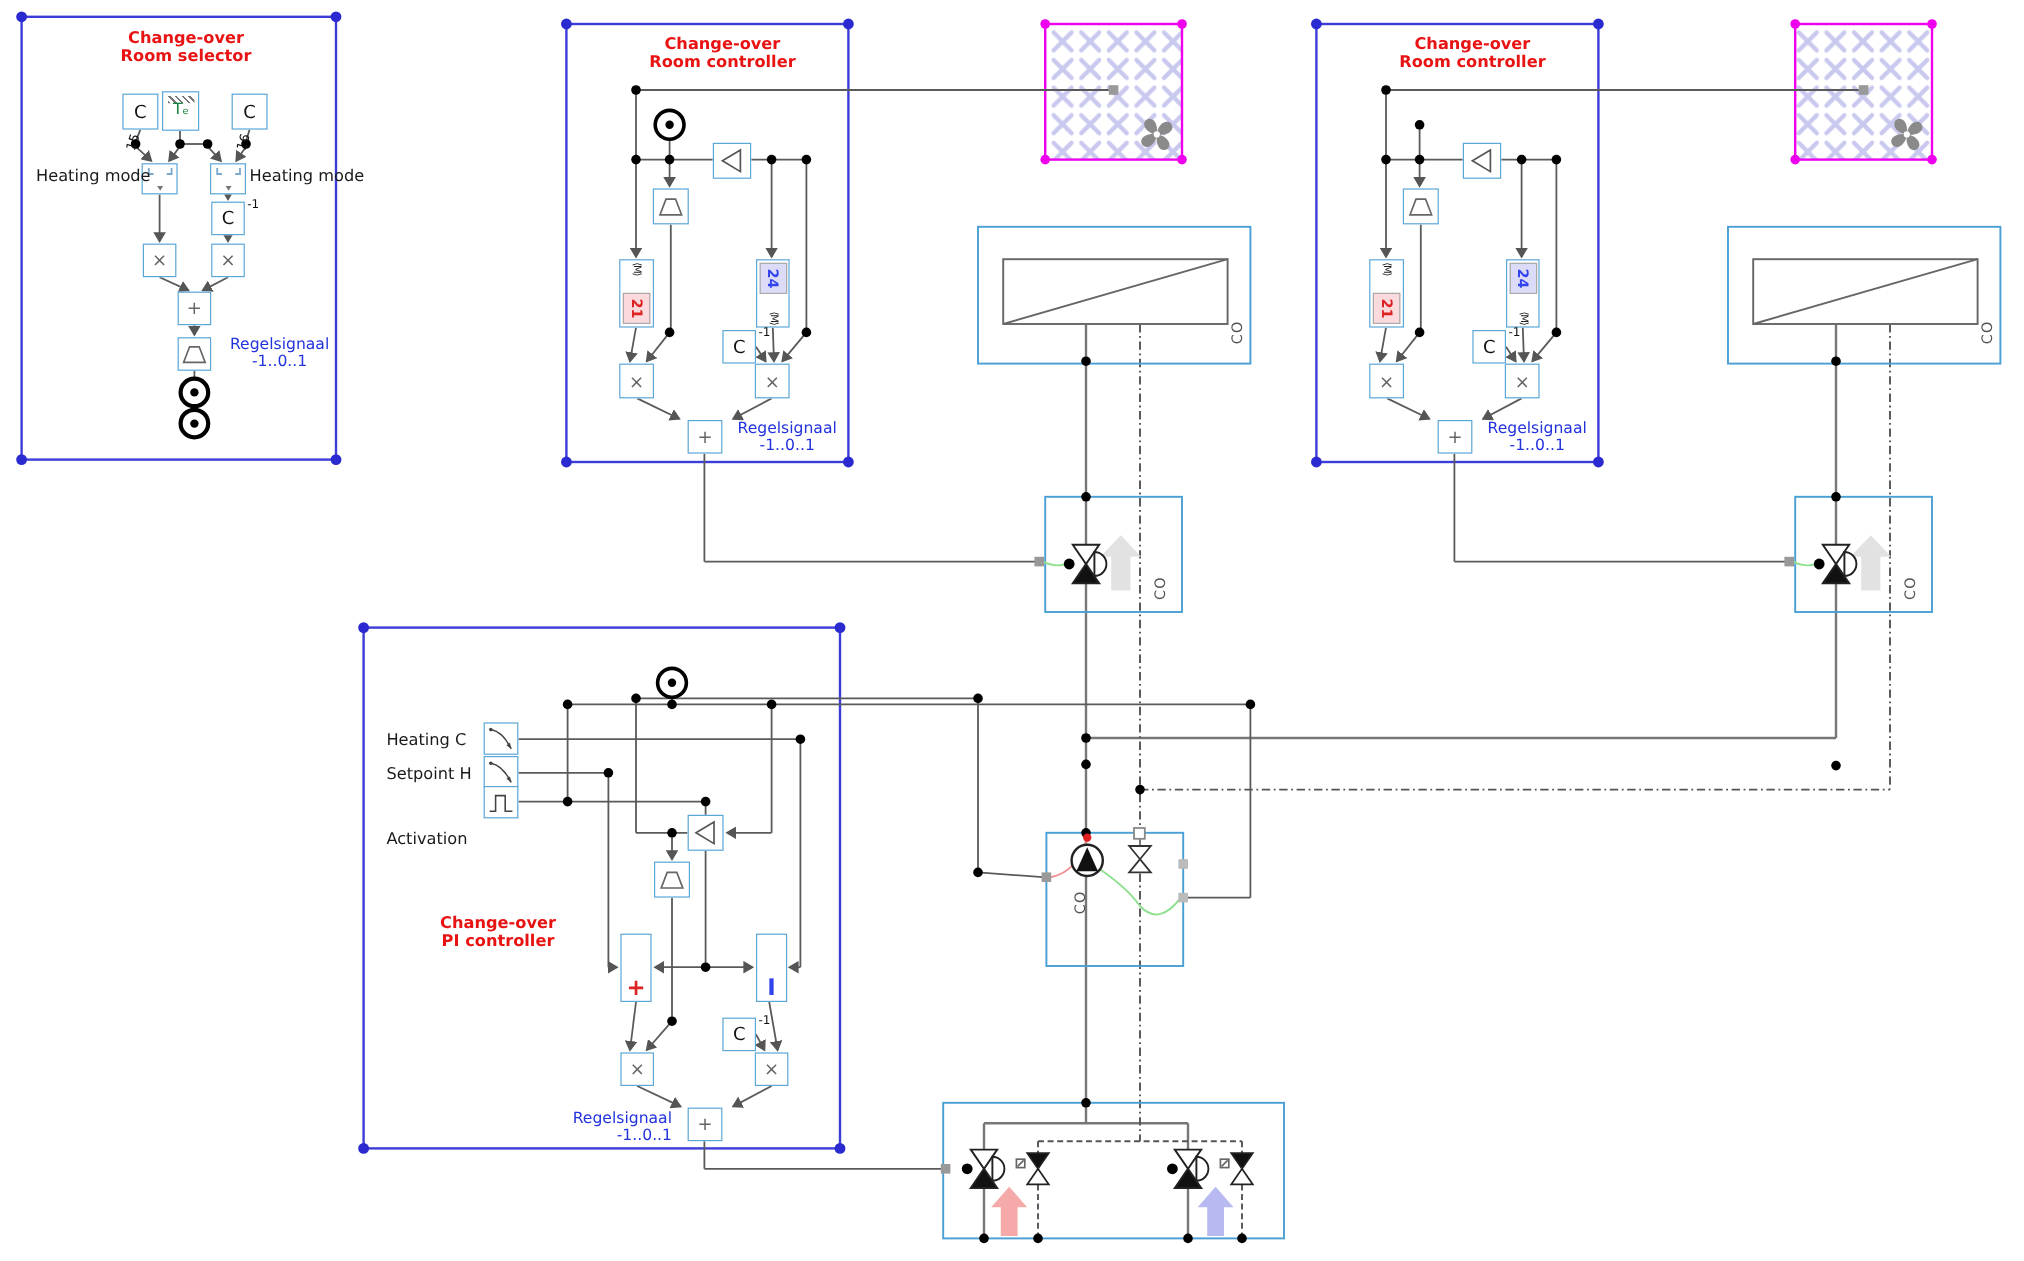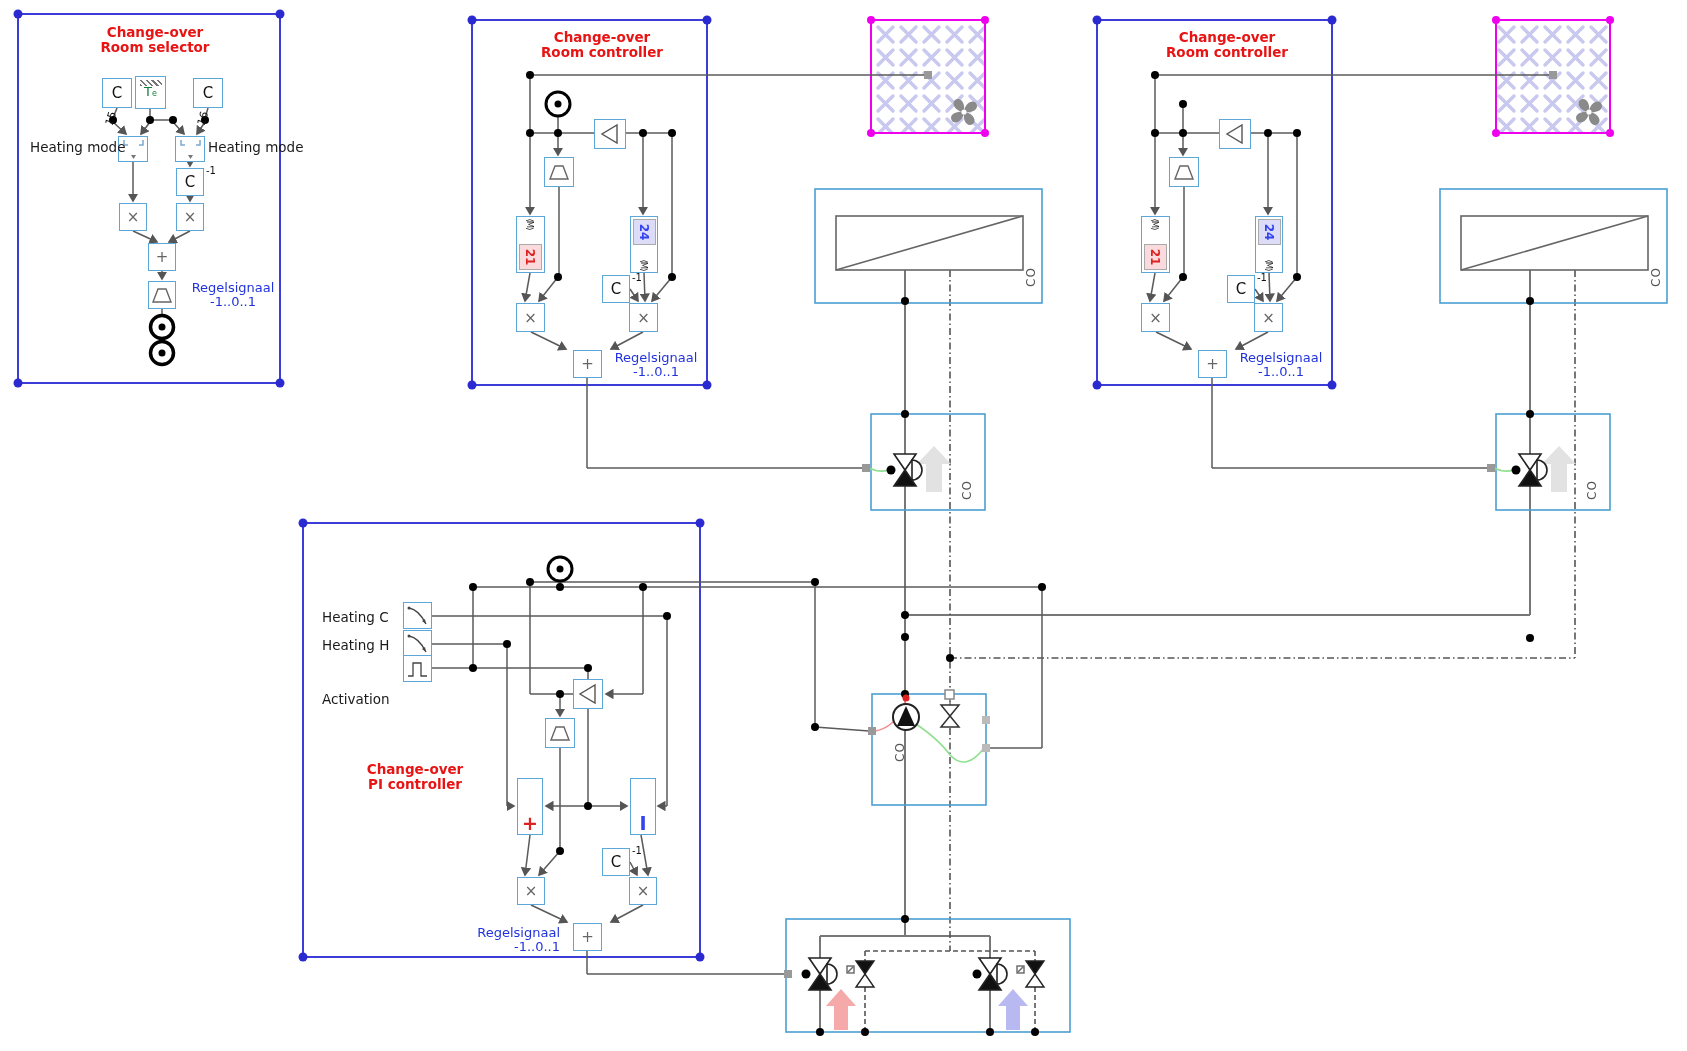--- a/index.html
+++ b/index.html
@@ -526,21 +526,21 @@
 <div class="sig" style="left:1235px;top:351px;width:92px">
   <div>Regelsignaal</div>
       <div>-1..0..1</div>
 </div>
 
 <div class="t" style="left:305px;top:762px;width:220px">
   <div>Change-over</div>
       <div>PI controller</div>
 </div>
 <div class="lbl right" style="left:322px;top:609px;width:78px">Heating C</div>
-<div class="lbl right" style="left:322px;top:637px;width:78px">Heating H</div>
+<div class="lbl right" style="left:322px;top:637px;width:78px">Setpoint H</div>
 <div class="lbl right" style="left:322px;top:691px;width:78px">Activation</div>
 <div class="blk" style="left:403px;top:602px;width:29px;height:27px">
   <svg class="sp-ic" width="25" height="23">
         <path d="M4,4 C10,5 16,10 21,20" stroke="#444" fill="none" stroke-width="1.3"></path>
         <circle cx="4" cy="4" r="1.5" fill="#444"></circle>
         <polygon points="21,20 17,17 20,15" fill="#444"></polygon>
       </svg>
 </div>
 <div class="blk" style="left:403px;top:630px;width:29px;height:27px">
   <svg class="sp-ic" width="25" height="23">

